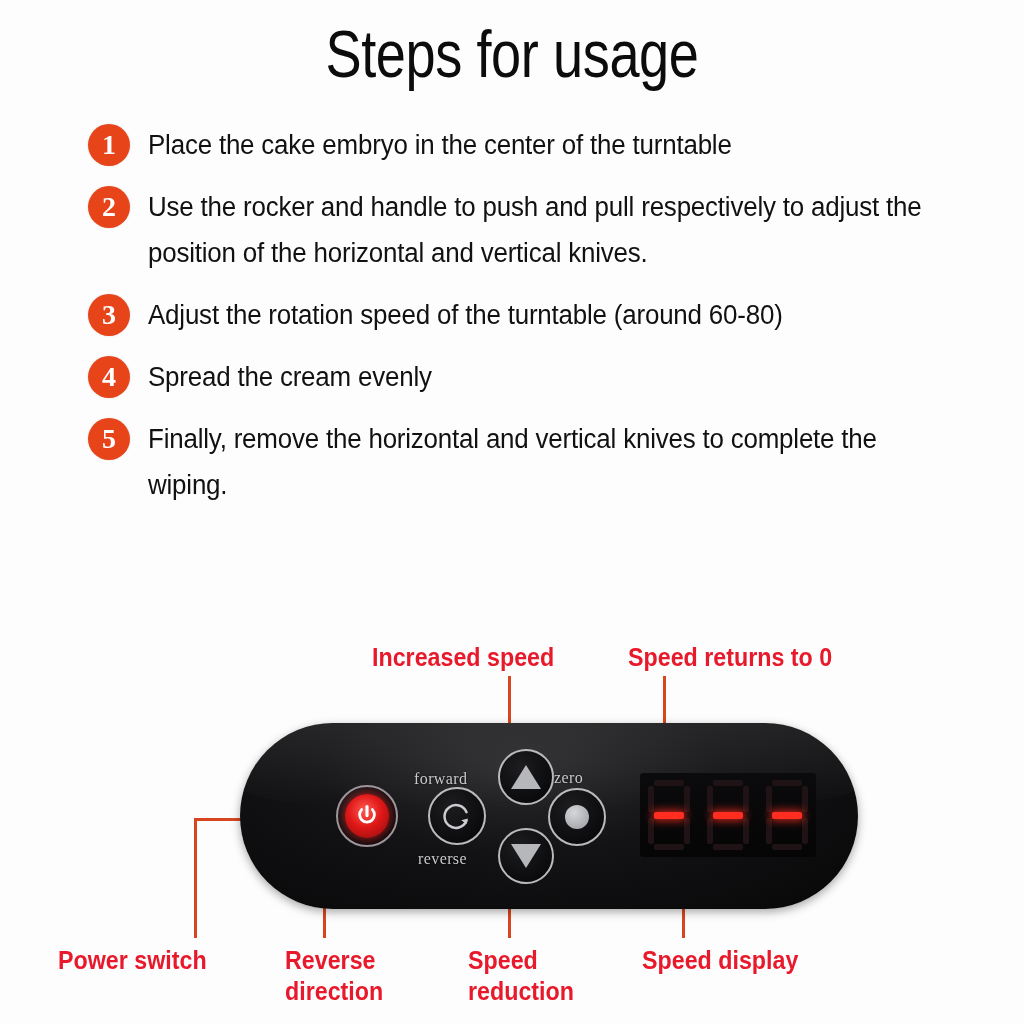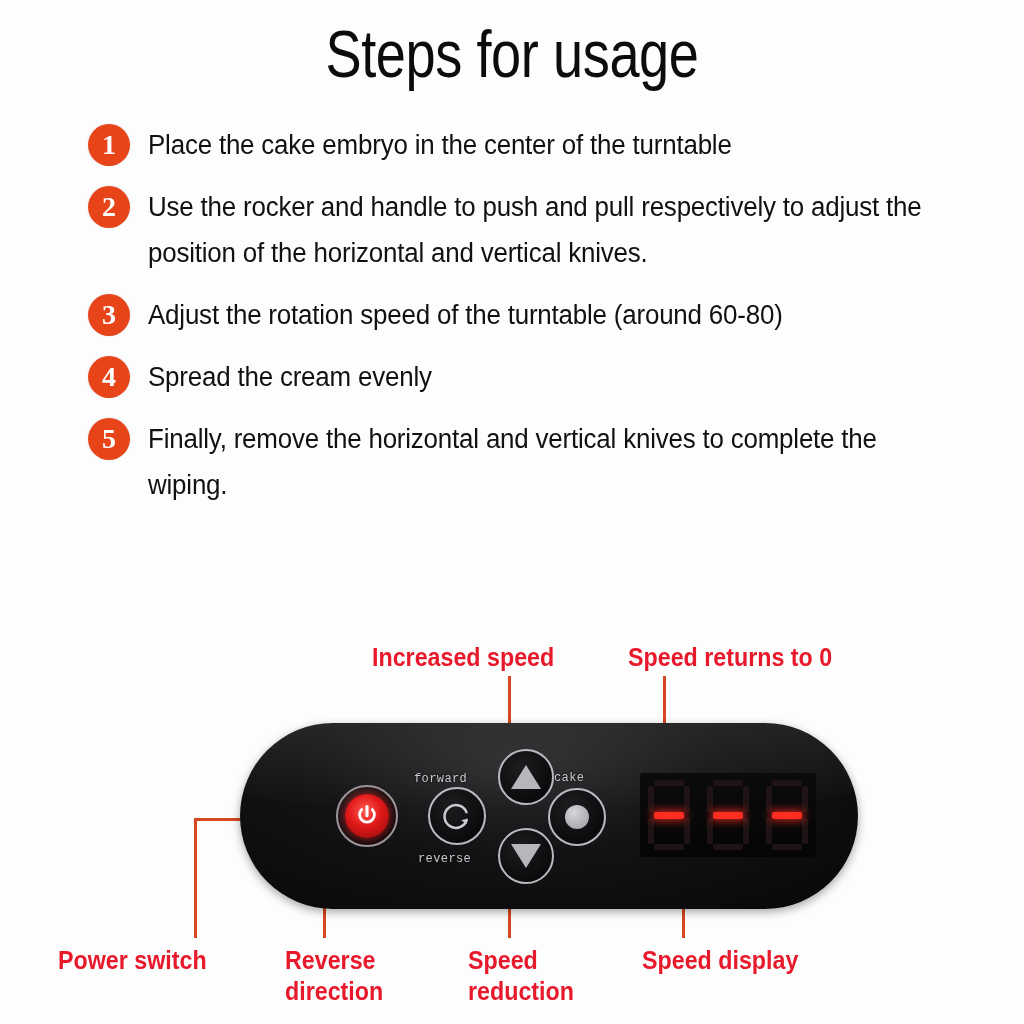--- a/index.html
+++ b/index.html
@@ -160,24 +160,24 @@
   
   #btn-rotate {
     left: 188px; top: 64px;
     width: 58px; height: 58px;
   }
   #rotate-glyph { width: 38px; height: 38px; display:block; }
 
   .panel-caption {
     position: absolute;
     color: #c9cace;
-    font-size: 12px;
+    font-size: 16px;
     line-height: 18px;
     letter-spacing: 0.4px;
-    font-family: Liberation Mono, monospace;
+    font-family: Liberation Serif, serif;
     font-weight: 400;
     text-shadow: 0 0 2px rgba(0,0,0,0.8);
     text-align: center;
   }
   #caption-forward { left: 174px; top: 47px; }
   #caption-reverse { left: 178px; top: 127px; }
   #caption-zero    { left: 314px; top: 46px; }
 
   
   #btn-speed-up {
@@ -331,21 +331,21 @@
     <div class="panel-caption" id="caption-reverse">reverse</div>
 
     <div class="panel-btn" id="btn-speed-up">
       <div class="tri tri-up"></div>
     </div>
 
     <div class="panel-btn" id="btn-speed-down">
       <div class="tri tri-down"></div>
     </div>
 
-    <div class="panel-caption" id="caption-zero">cake</div>
+    <div class="panel-caption" id="caption-zero">zero</div>
 
     <div class="panel-btn" id="btn-zero">
       <div id="zero-dot"></div>
     </div>
 
     <div id="speed-display">
 
       <div class="seg-digit">
         <span class="seg seg-a"></span>
         <span class="seg seg-b"></span>

